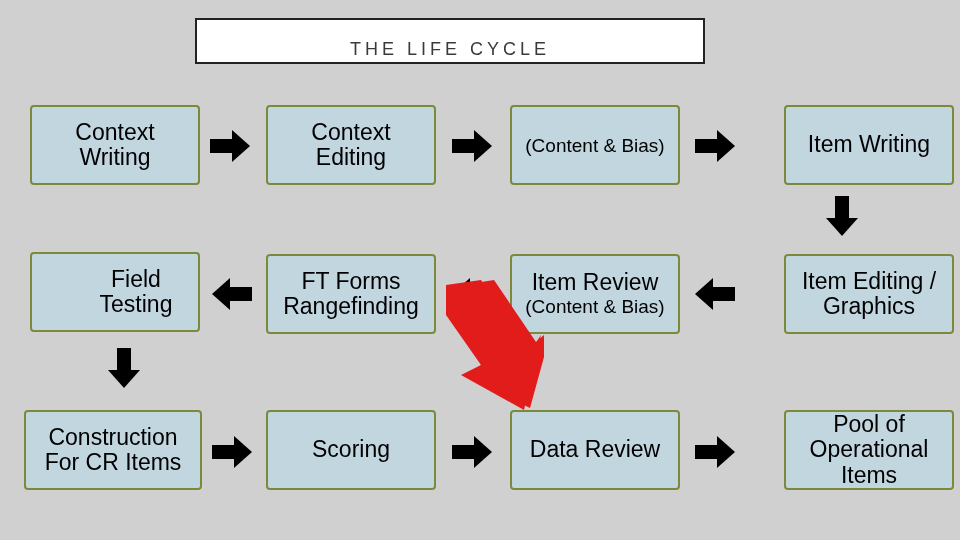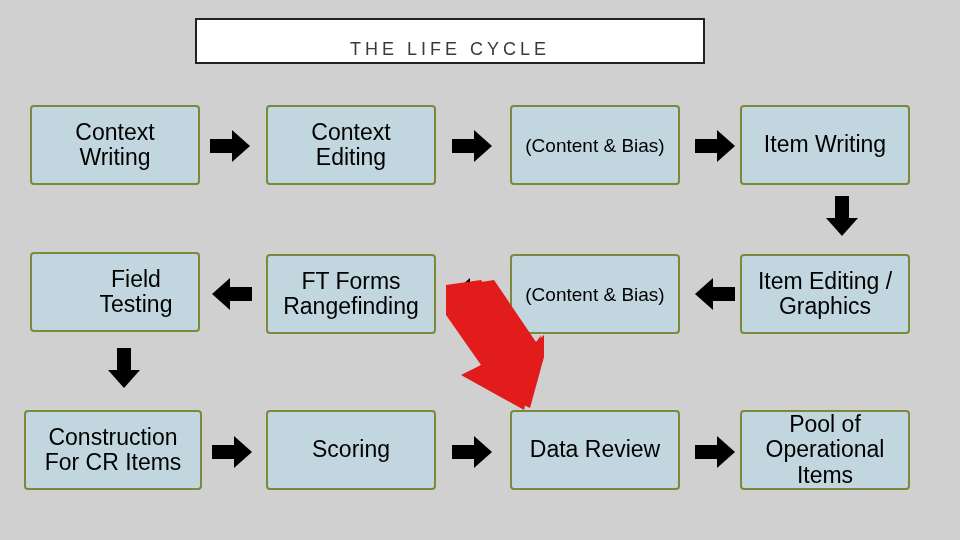--- a/index.html
+++ b/index.html
@@ -51,21 +51,21 @@
     font-size: 19px;
     margin-top: 2px;
   }
   
   .r1 { top: 105px; }
   .r2 { top: 254px; }
   .r3 { top: 410px; }
   .c1 { left: 30px; }
   .c2 { left: 266px; }
   .c3 { left: 510px; }
-  .c4 { left: 740px; justify-content: center; }
+  .c4 { left: 784px; justify-content: center; }
   .r3.c1 { width: 178px; left: 24px; }
   .r2.c1 { top: 252px; padding-left: 48px; }
 
   .arrow {
     position: absolute;
     display: flex;
     align-items: center;
   }
   .arrow.h .shaft {
     width: 22px; height: 14px; background: #000;
@@ -123,20 +123,21 @@
   <span>Item Writing</span>
 </div>
 
 <div class="node r2 c1">
   <span>Field Testing</span>
 </div>
 <div class="node r2 c2">
   <span>FT Forms Rangefinding</span>
 </div>
 <div class="node r2 c3">
+  <span>Item Review</span>
   <span class="sub">(Content &amp; Bias)</span>
 </div>
 <div class="node r2 c4">
   <span>Item Editing / Graphics</span>
 </div>
 
 <div class="node r3 c1">
   <span>Construction For CR Items</span>
 </div>
 <div class="node r3 c2">

